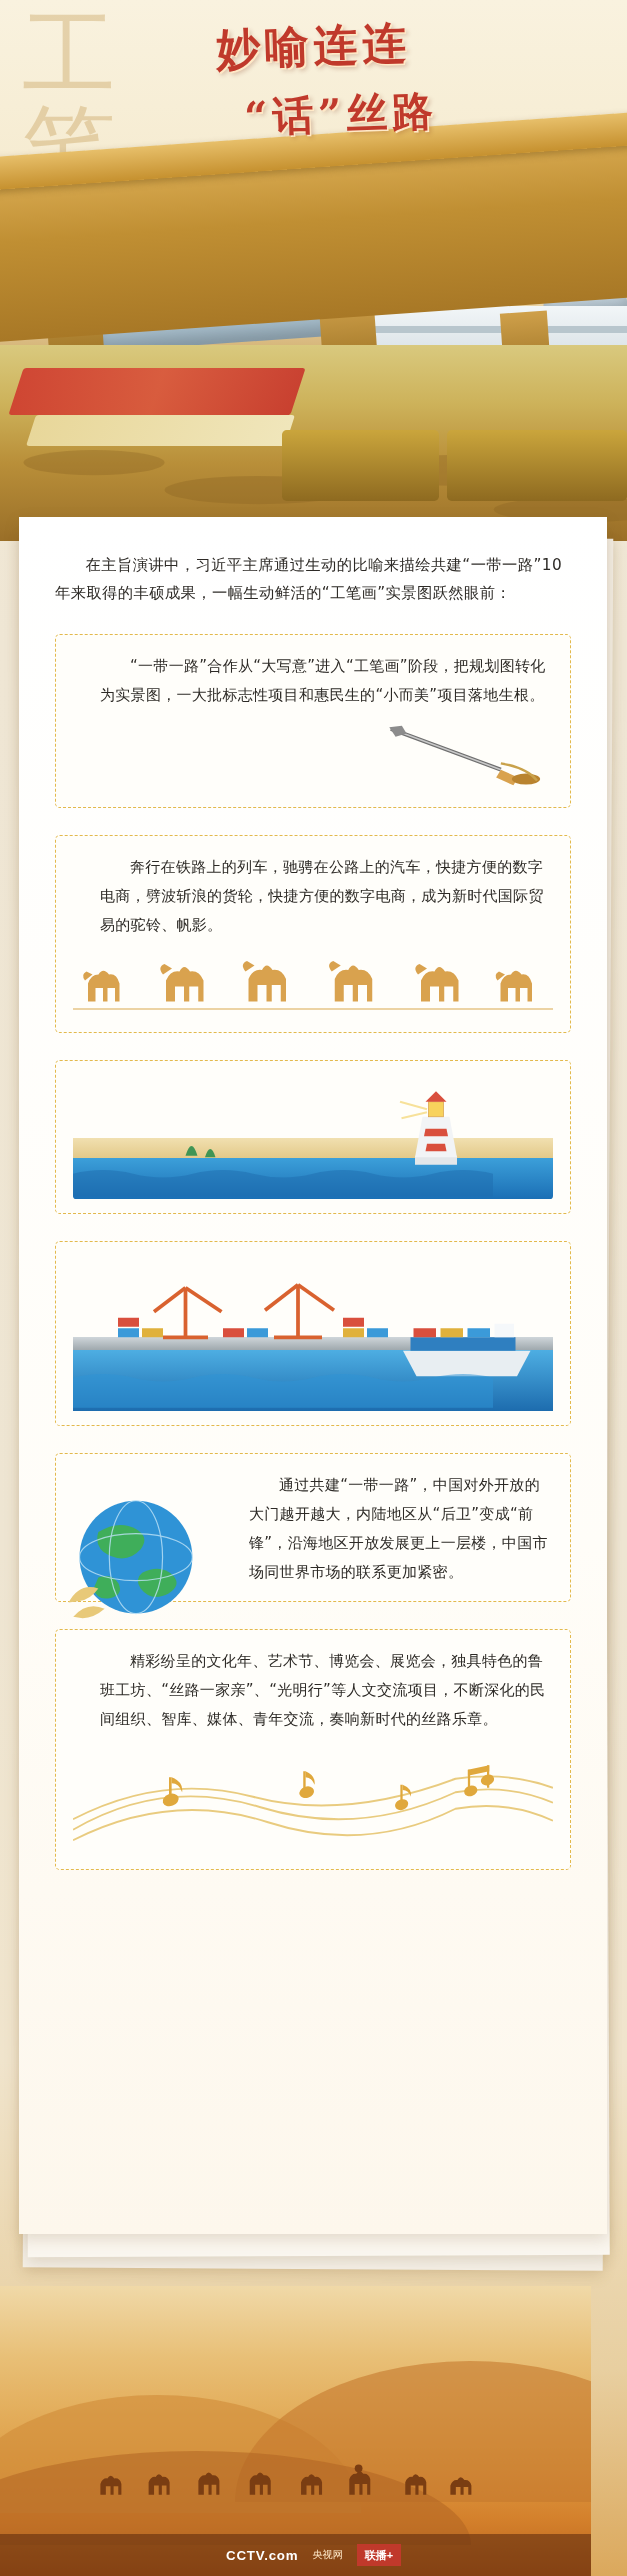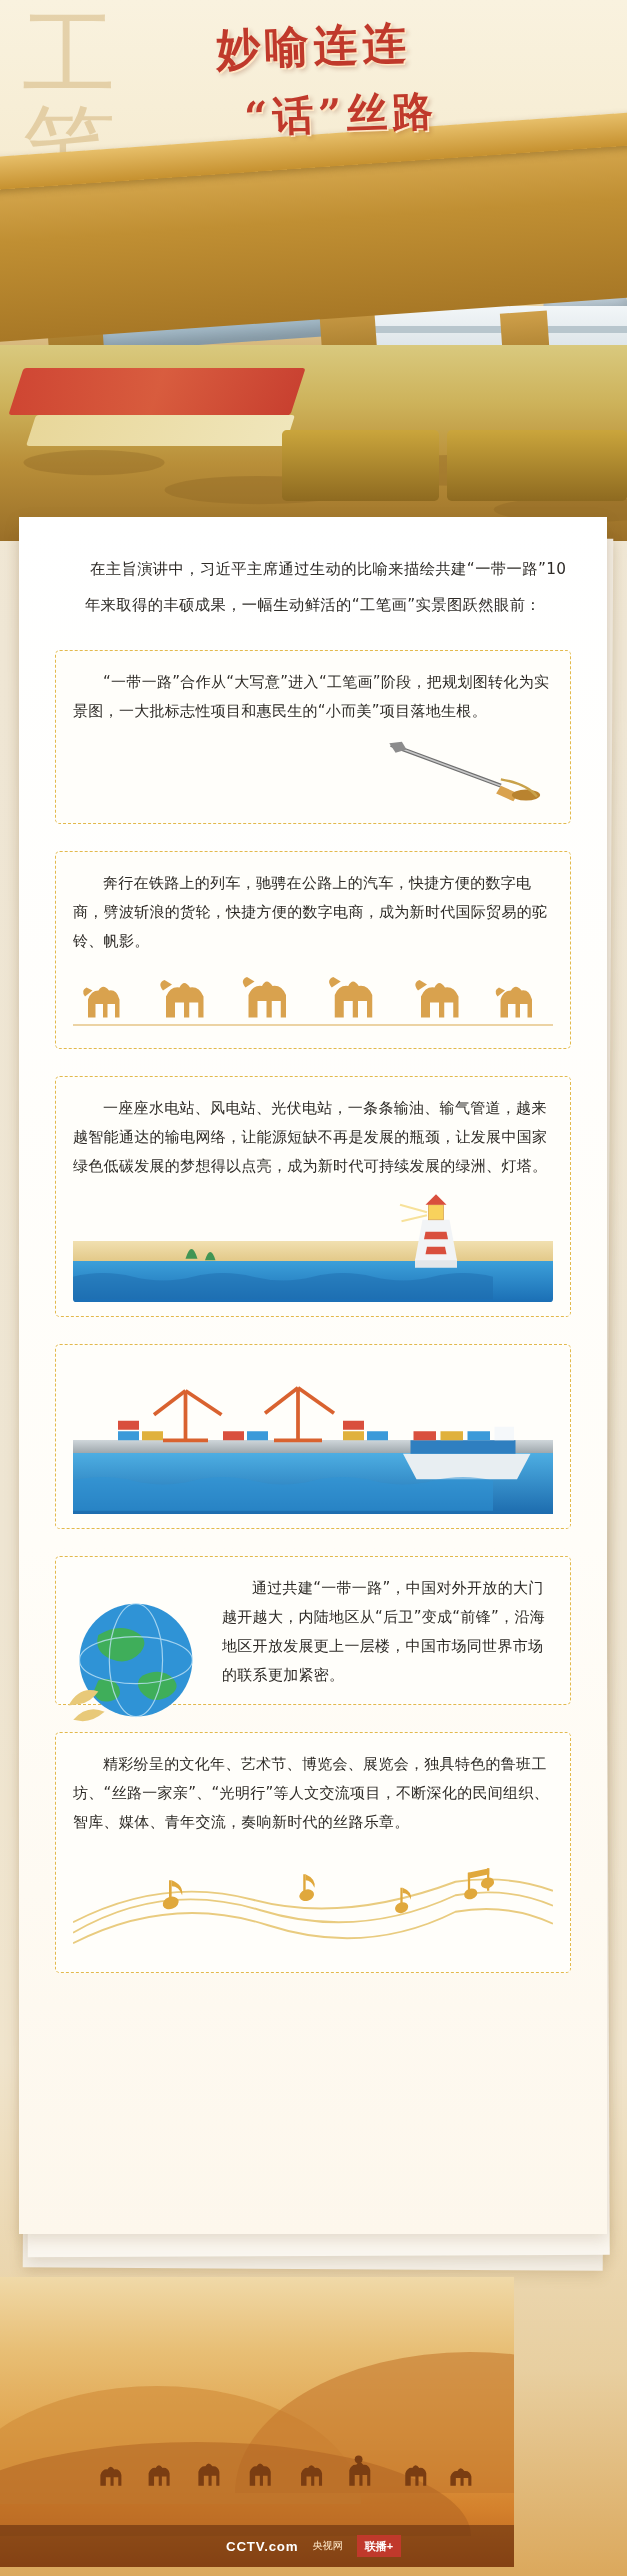--- a/index.html
+++ b/index.html
@@ -152,43 +152,43 @@
   .content {
     position: absolute;
     left: 19px; top: 0;
     width: 588px;
     padding: 34px 36px 31px 36px;
   }
 
   .intro {
     font-family: "DejaVu Sans", sans-serif;
     font-size: 15.3px;
-    line-height: 36px;
+    line-height: 28px;
     color: #2d2a26;
     text-indent: 2em;
     letter-spacing: 0.4px;
-    text-align: center;
   }
 
   
   .block {
     position: relative;
     margin-top: 27px;
     border: 1.6px dashed #e3b94c;
     border-radius: 4.7px;
     padding: 17px 17px 14px 17px;
     background: #fffefa;
   }
   .block p {
     font-family: "DejaVu Sans", sans-serif;
     font-size: 15px;
     line-height: 29px;
     color: #2d2a26;
     text-indent: 2em;
     letter-spacing: 0.3px;
+    margin-left: 27px;
   }
 
   .art {
     position: relative;
     height: 75px;
     margin-top: 7.8px;
   }
 
   
   .brushpen {
@@ -225,22 +225,22 @@
   .music-art { position: relative; height: 118px; margin-top: 3.1px; }
 
   
   .globe-art { position: absolute; left: 11px; top: 31px; width: 141px; height: 149px; }
 
   .block.with-globe p { text-indent: 2em; }
 
   
   .footer {
     position: absolute;
-    left: 0; bottom: 9px;
-    width: 514px; height: 290px;
+    left: 0; bottom: 0;
+    width: 591px; height: 290px;
     background: linear-gradient(180deg,#f0d9a8 0%, #e8bf76 25%, #e0a34c 55%, #d4812c 80%, #b9611c 100%);
     overflow: hidden;
   }
   .dune {
     position: absolute;
     border-radius: 50% 50% 0 0 / 100% 100% 0 0;
   }
   .dune.d1 { left: -47px; bottom: 63px; width: 408px; height: 118px; background: rgba(209,141,58,.65); }
   .dune.d2 { left: 235px; bottom: 74px; width: 470px; height: 141px; background: rgba(196,120,45,.6); }
   .dune.d3 { left: -78px; bottom: 31px; width: 549px; height: 94px; background: rgba(176,100,35,.55); }
@@ -360,21 +360,20 @@
               </g>
             </g>
             <g stroke="#e0b66a" stroke-width="2" fill="none" opacity=".8">
               <path d="M0 90 H640"></path>
             </g>
           </svg>
         </div>
       </div>
 
       <div class="block">
-        <p>一座座水电站、风电站、光伏电站，一条条输油、输气管道，越来越智能通达的输电网络，让能源短缺不再是发展的瓶颈，让发展中国家绿色低碳发展的梦想得以点亮，成为新时代可持续发展的绿洲、灯塔。</p>
         <div class="sea-art">
           <div class="sea"></div>
           <div class="beach"></div>
           <svg viewBox="0 0 640 150" width="100%" height="118" style="position:absolute;left:0;top:0">
             <g transform="translate(430,6)">
               <rect x="26" y="90" width="56" height="12" fill="#e3e7ea"></rect>
               <path d="M36 38 l36 0 l10 54 l-56 0 z" fill="#f2f4f6"></path>
               <path d="M40 54 l28 0 l2 10 l-32 0 z" fill="#d94f3d"></path>
               <path d="M42 74 l24 0 l2 10 l-28 0 z" fill="#d94f3d"></path>
               <rect x="44" y="18" width="20" height="20" fill="#f8d25c" stroke="#d9a24e"></rect>

